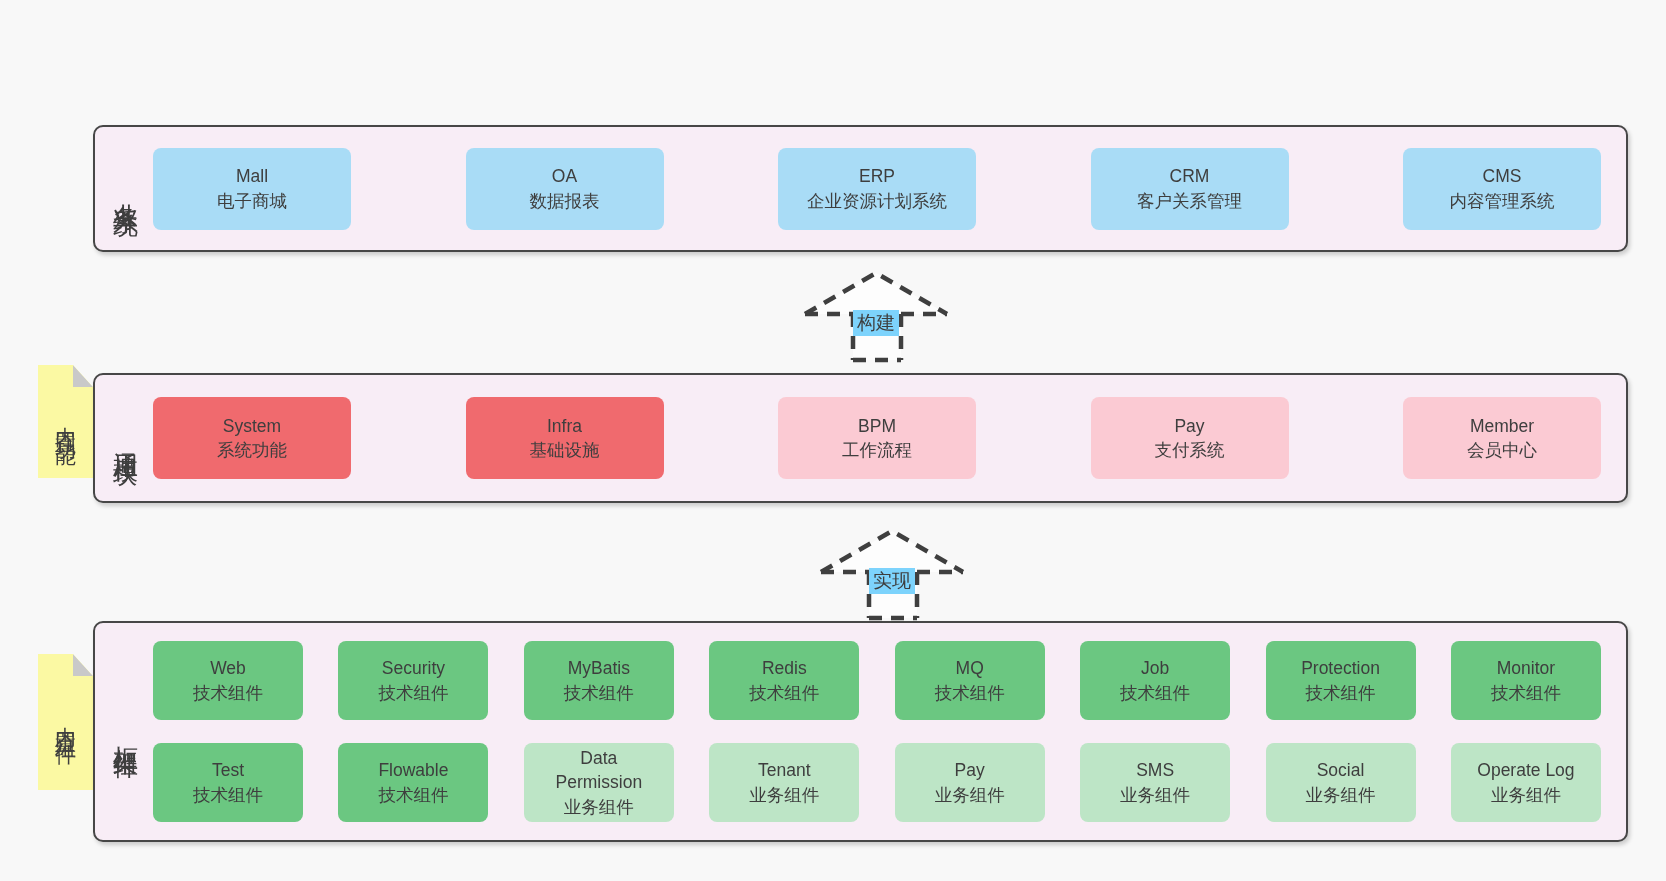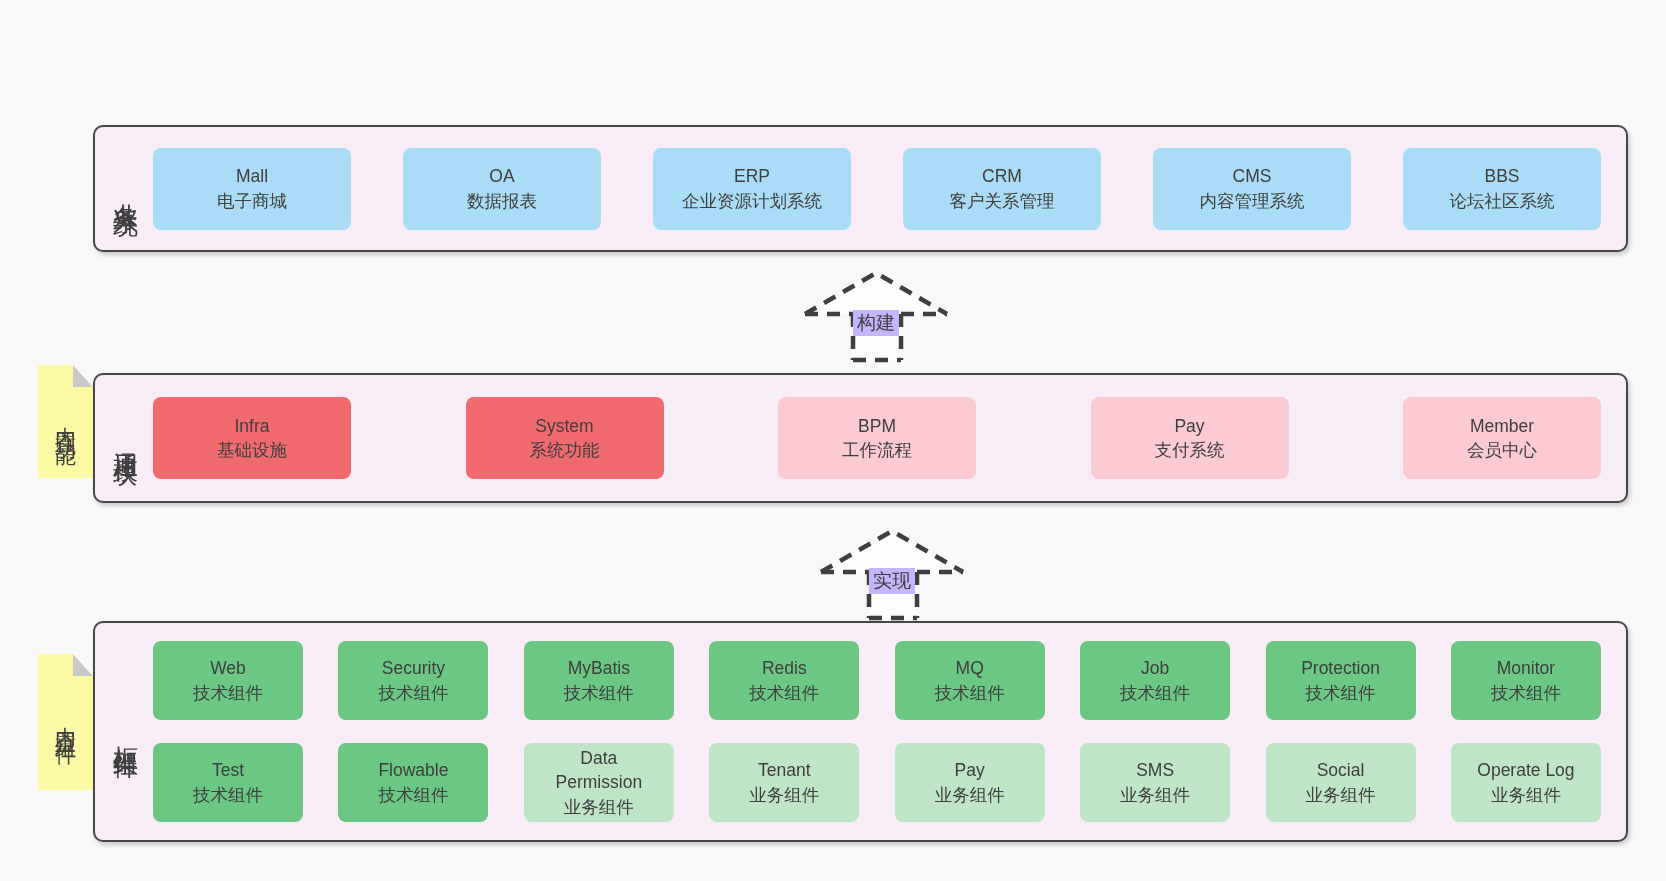--- a/index.html
+++ b/index.html
@@ -65,21 +65,21 @@
     position:absolute;top:0;right:0;width:20px;height:22px;
     background:var(--sticky-fold);
     clip-path:polygon(0 0,100% 100%,0 100%);
   }
   .arrow{position:absolute;width:150px;height:96px;z-index:1;}
   #arrow-build{left:801px;top:268px;}
   #arrow-implement{left:817px;top:526px;}
   .arrow svg{display:block;width:150px;height:96px;}
   .arrow-label{
     position:absolute;left:50%;top:42px;transform:translateX(-50%);
-    background:#c4b5fd;padding:0 4px;font-size:19px;color:var(--text);
+    background:#7dd3fc;padding:0 4px;font-size:19px;color:var(--text);
     white-space:nowrap;
   }
 </style>
 </head>
 <body>
 
 <div class="sticky" id="sticky-features">
   <div class="fold"></div>
   <div class="sticky-text">内置功能</div>
 </div>
@@ -105,39 +105,35 @@
           <div>企业资源计划系统</div>
         </div>
         <div class="box v-blue">
           <div>CRM</div>
           <div>客户关系管理</div>
         </div>
         <div class="box v-blue">
           <div>CMS</div>
           <div>内容管理系统</div>
         </div>
-        <div class="box v-blue">
-          <div>BBS</div>
-          <div>论坛社区系统</div>
-        </div>
       </div>
     </div>
 </section>
 
 <section class="panel" id="common-modules">
   <div class="side-label">通用模块</div>
   <div class="panel-content">
       <div class="box-row">
         <div class="box v-red">
+          <div>System</div>
+          <div>系统功能</div>
+        </div>
+        <div class="box v-red">
           <div>Infra</div>
           <div>基础设施</div>
-        </div>
-        <div class="box v-red">
-          <div>System</div>
-          <div>系统功能</div>
         </div>
         <div class="box v-pink">
           <div>BPM</div>
           <div>工作流程</div>
         </div>
         <div class="box v-pink">
           <div>Pay</div>
           <div>支付系统</div>
         </div>
         <div class="box v-pink">

